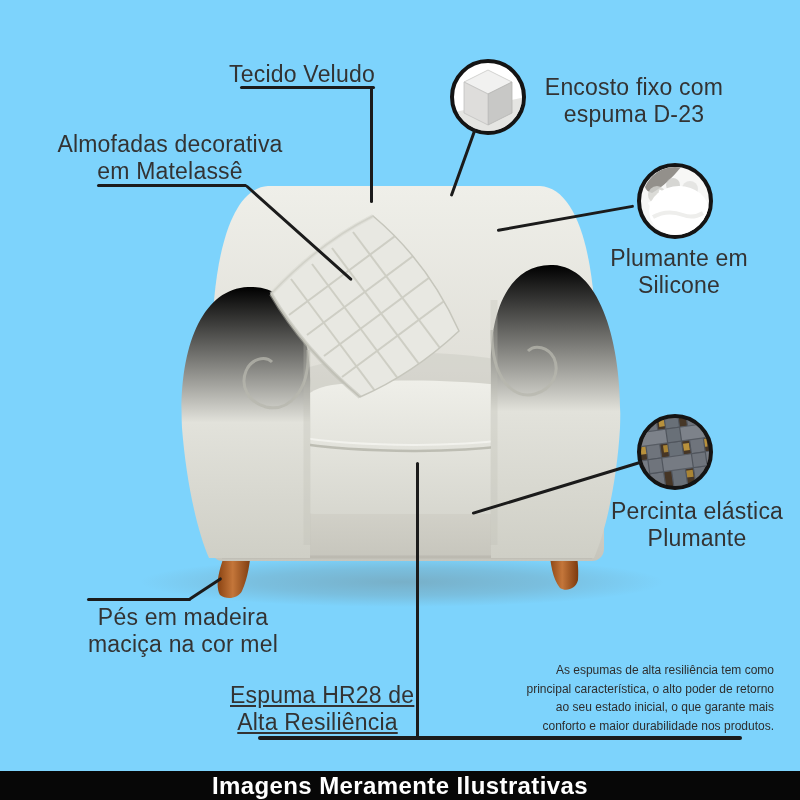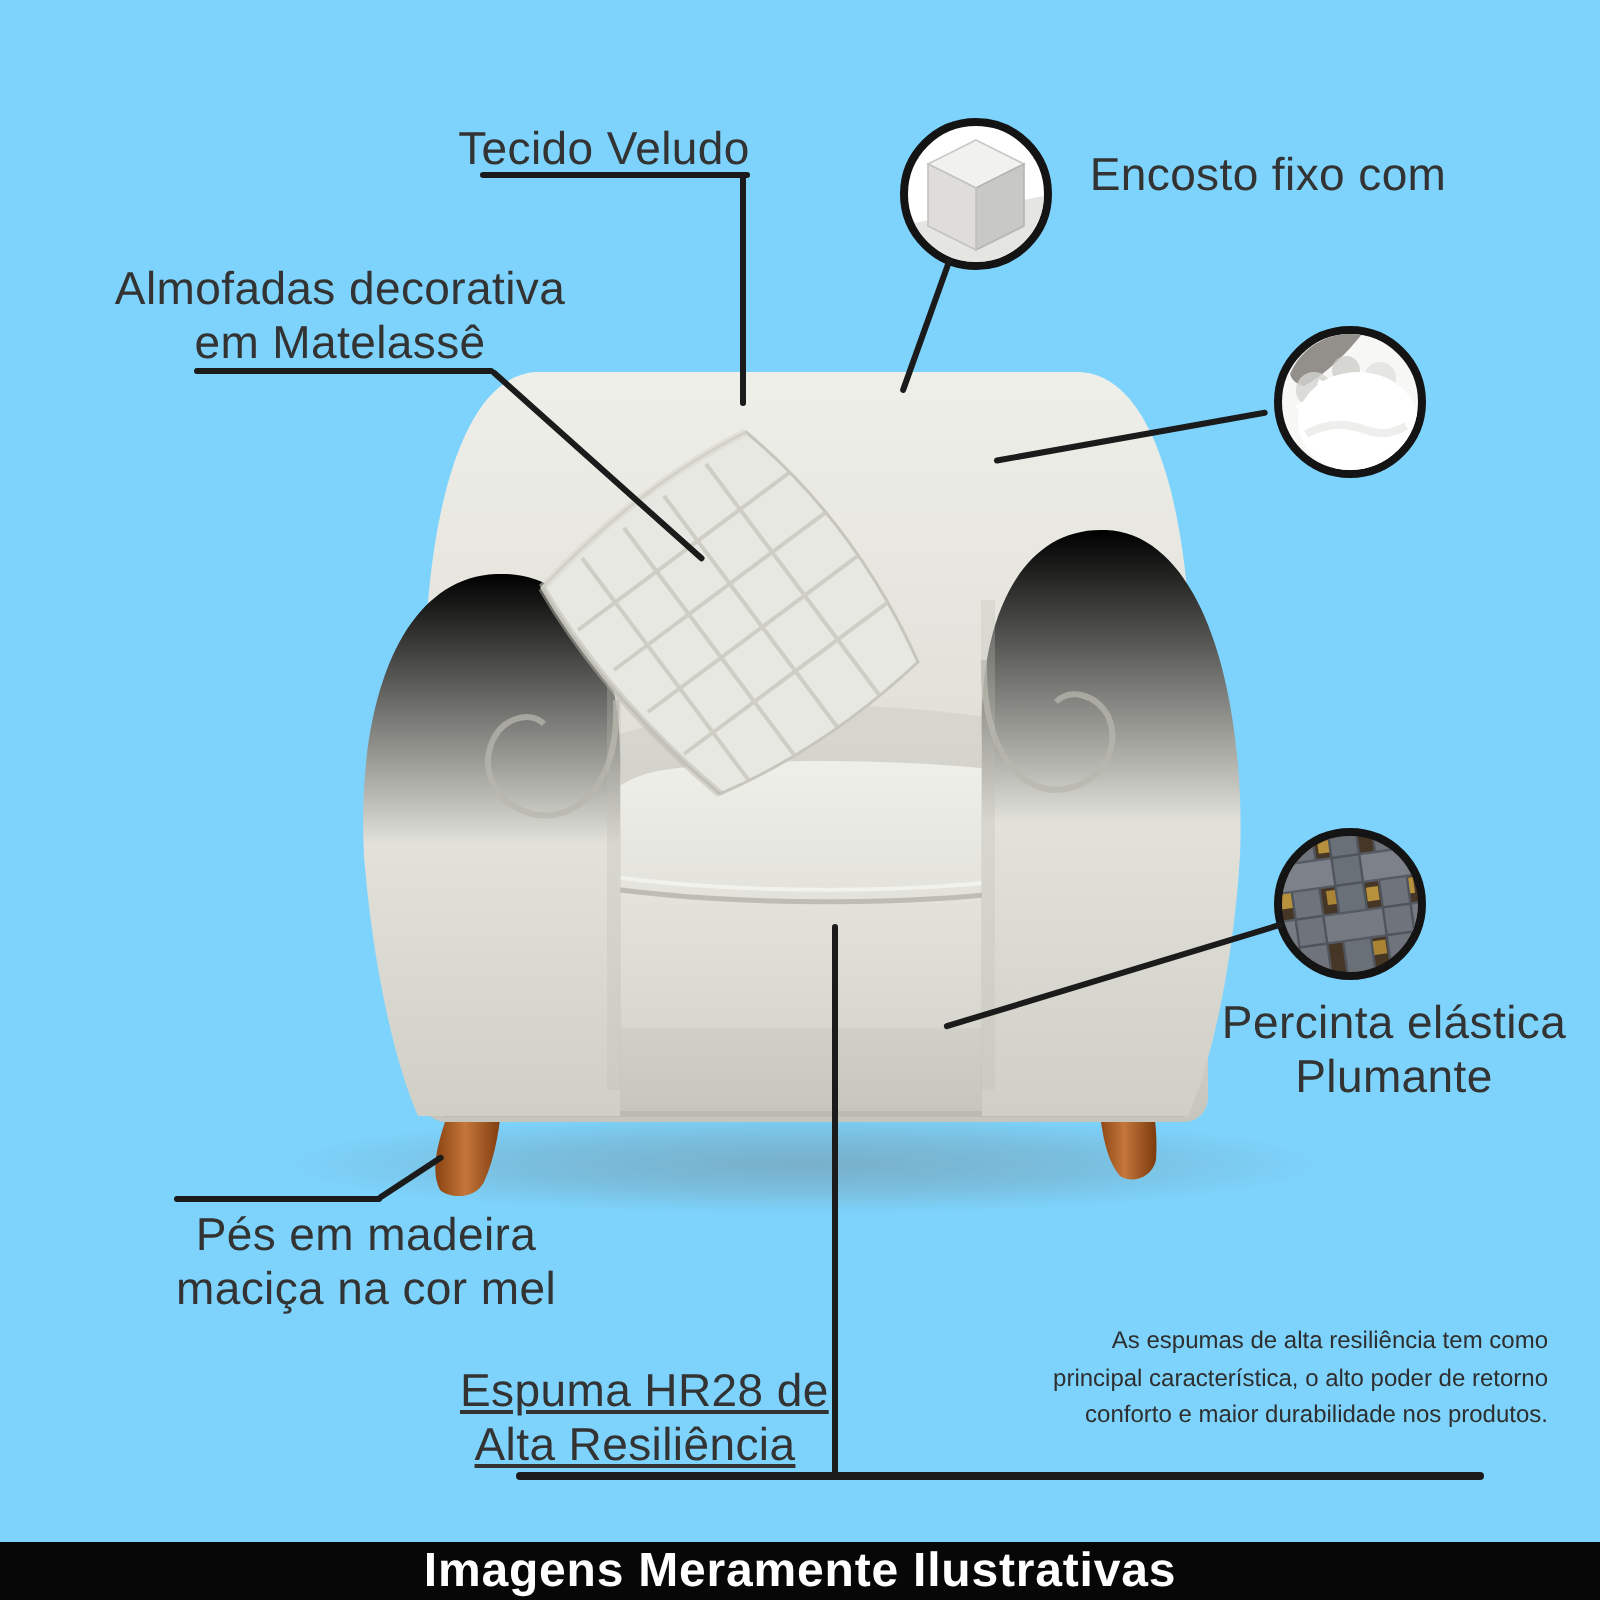--- a/index.html
+++ b/index.html
@@ -145,20 +145,21 @@
     <circle cx="40" cy="40" r="36" fill="#ffffff" stroke="#141414" stroke-width="4"></circle>
     <g clip-path="url(#cFoam)">
       <path d="M2,56 L78,40 L78,78 L2,78 Z" fill="#dcdcd8" opacity="0.75"></path>
       <path d="M40,13 L64,25 L40,37 L16,25 Z" fill="#f1f1f0" stroke="#c9c9c7" stroke-width="0.8"></path>
       <path d="M40,37 L64,25 L64,56 L40,68 Z" fill="#c8c8c6" stroke="#b5b5b3" stroke-width="0.8"></path>
       <path d="M16,25 L40,37 L40,68 L16,56 Z" fill="#dedddb" stroke="#c2c2c0" stroke-width="0.8"></path>
     </g>
   </svg>
   <div class="lbl" style="left:634px;top:74px;transform:translateX(-50%);">
     <span class="ln">Encosto fixo com</span>
+    <span class="ln">espuma D-23</span>
   </div>
   <div class="cl rot" style="left:475px;top:128px;width:71px;transform:rotate(109.7deg);"></div>
 
   <svg class="icon-circle" style="left:635px;top:161px;" viewBox="0 0 80 80" width="80" height="80">
     <defs>
         <clipPath id="cFib">
           <circle cx="40" cy="40" r="34"></circle>
         </clipPath>
       </defs>
     <circle cx="40" cy="40" r="36" fill="#f7f7f6" stroke="#141414" stroke-width="4"></circle>
@@ -166,20 +167,24 @@
       <path d="M10,26 C16,12 30,4 46,6 C38,16 28,26 17,32 C13,31 11,29 10,26 Z" fill="#93908b"></path>
       <circle cx="22" cy="34" r="9" fill="#d3d3d0" opacity="0.8"></circle>
       <circle cx="38" cy="24" r="7" fill="#c7c7c4" opacity="0.7"></circle>
       <circle cx="55" cy="28" r="8" fill="#dddddb" opacity="0.7"></circle>
       <ellipse cx="44" cy="50" rx="30" ry="25" fill="#ffffff"></ellipse>
       <path d="M14,44 Q26,36 40,40 Q54,44 66,38" stroke="#ffffff" stroke-width="5" fill="none" opacity="0.9"></path>
       <path d="M18,56 Q32,48 48,54 Q58,58 68,52" stroke="#eeeeec" stroke-width="4" fill="none"></path>
       <path d="M24,30 Q34,34 30,42" stroke="#ffffff" stroke-width="3" fill="none"></path>
     </g>
   </svg>
+  <div class="lbl" style="left:679px;top:245px;transform:translateX(-50%);">
+    <span class="ln">Plumante em</span>
+    <span class="ln">Silicone</span>
+  </div>
   <div class="cl rot" style="left:497px;top:229px;width:139px;transform:rotate(-10.1deg);"></div>
 
   <svg class="icon-circle" style="left:635px;top:412px;" viewBox="0 0 80 80" width="80" height="80">
     <defs>
         <clipPath id="cWeb">
           <circle cx="40" cy="40" r="34"></circle>
         </clipPath>
       </defs>
     <circle cx="40" cy="40" r="36" fill="#463626" stroke="#141414" stroke-width="4"></circle>
     <g clip-path="url(#cWeb)">
@@ -215,20 +220,21 @@
   </div>
 
   <div class="cl v" style="left:416px;top:462px;height:275px;"></div>
   <div class="lbl" style="left:230px;top:682px;width:175px;text-align:center;text-decoration:underline;">
     <span class="ln">Espuma HR28 de</span>
     <span class="ln">Alta Resiliência</span>
   </div>
   <div class="paragraph">
     <span class="pln">As espumas de alta resiliência tem como</span>
     <span class="pln">principal característica, o alto poder de retorno</span>
+    <span class="pln">ao seu estado inicial, o que garante mais</span>
     <span class="pln">conforto e maior durabilidade nos produtos.</span>
   </div>
   <div class="cl h" style="left:258px;top:736px;width:484px;height:4px;"></div>
 
   <div class="footer-bar">
     <span>Imagens Meramente Ilustrativas</span>
   </div>
 
 </div>
 

